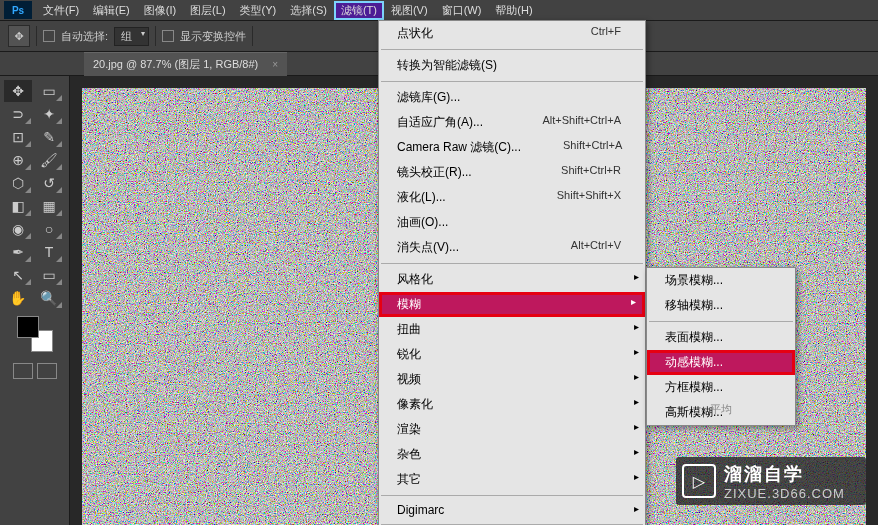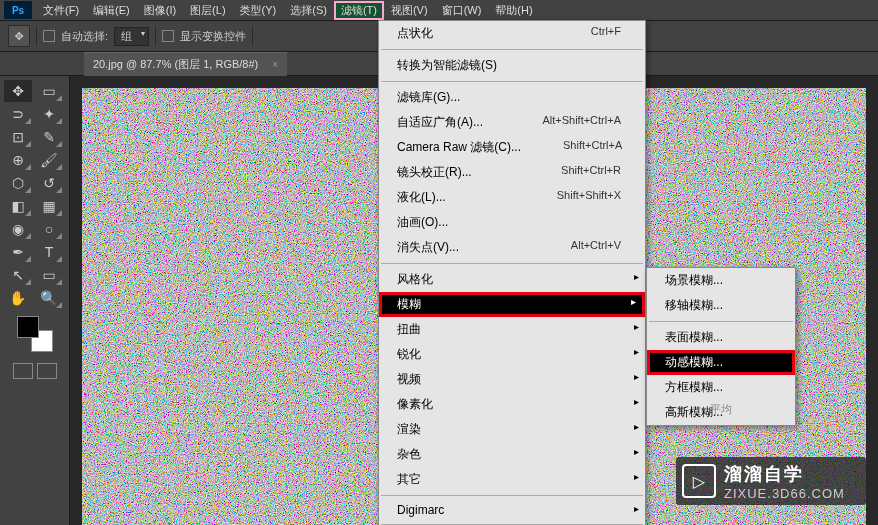--- a/index.html
+++ b/index.html
@@ -1,21 +1,21 @@
 <!DOCTYPE html>
 <html><head>
   <meta charset="utf-8">
   <style>
     * { margin: 0; padding: 0; box-sizing: border-box; font-family: "Microsoft YaHei", Arial, sans-serif; }
     body { background: #535353; width: 878px; height: 525px; overflow: hidden; position: relative; }
     
     .titlebar { height: 20px; background: #424242; display: flex; align-items: center; font-size: 11px; color: #ddd; }
     .ps-logo { width: 28px; height: 18px; background: #001e36; color: #31a8ff; font-weight: bold; font-size: 10px; display: flex; align-items: center; justify-content: center; margin: 0 4px; }
     .menubar-item { padding: 2px 7px; cursor: default; }
-    .menubar-item.highlighted { background: #14532d; border: 2px solid #f9a8d4; padding: 0 5px; }
+    .menubar-item.highlighted { background: #4c1d95; border: 2px solid #7dd3fc; padding: 0 5px; }
     
     .options-bar { height: 32px; background: #424242; border-top: 1px solid #1a1a1a; border-bottom: 1px solid #1a1a1a; display: flex; align-items: center; padding: 0 8px; font-size: 11px; color: #ccc; gap: 6px; }
     .opt-icon { width: 22px; height: 22px; background: #535353; border: 1px solid #2a2a2a; }
     .opt-sep { width: 1px; height: 20px; background: #2a2a2a; }
     .checkbox { width: 12px; height: 12px; border: 1px solid #888; display: inline-block; vertical-align: middle; }
     .dropdown { background: #333; border: 1px solid #222; padding: 1px 16px 1px 6px; font-size: 11px; color: #ccc; position: relative; }
     .dropdown::after { content: '▾'; position: absolute; right: 3px; font-size: 8px; }
     
     .tab-bar { height: 24px; background: #424242; border-bottom: 1px solid #1a1a1a; display: flex; align-items: center; padding-left: 84px; font-size: 11px; }
     .tab { background: #535353; color: #ddd; padding: 4px 9px; border-top: 1px solid #666; display: flex; align-items: center; gap: 14px; }
@@ -33,21 +33,21 @@
     .swatch-bg { position: absolute; bottom: 0; right: 0; width: 22px; height: 22px; background: #fff; border: 1px solid #888; }
     .mode-icons { grid-column: span 2; padding: 4px; display: flex; gap: 4px; justify-content: center;}
     .mode-icon { width: 20px; height: 16px; border: 1px solid #888; }
     
     .canvas-area { flex: 1; background: #282828; padding: 12px; overflow: hidden; position: relative;}
     .canvas { width: 100%; height: 120%; position: relative; background: #000;}
     
     
     .menu { position: absolute; background: #e5e5e5; border: 1px solid #888; font-size: 12px; color: #000; box-shadow: 2px 2px 6px rgba(0,0,0,0.4); z-index: 100; }
     .menu-item { padding: 4px 24px 4px 18px; display: flex; justify-content: space-between; gap: 42px; cursor: default; white-space: nowrap; position: relative; }
-    .menu-item.highlighted { background: #000000; color: #fff; }
+    .menu-item.highlighted { background: #be185d; color: #fff; }
     .menu-item.red-border { border: 3px solid #e60012; padding: 1px 21px 1px 15px; }
     .menu-item.submenu::after { content: '▸'; position: absolute; right: 6px; font-size: 10px; }
     .menu-sep { height: 1px; background: #aaa; margin: 3px 2px; }
     .shortcut { color: #333; font-size: 11px; }
     
     .filter-menu { top: 20px; left: 378px; width: 268px; }
     .blur-submenu { top: 267px; left: 646px; width: 150px; }
     
     .watermark { position: absolute; right: 12px; bottom: 20px; width: 190px; height: 48px; background: rgba(30,30,30,0.75); border-radius: 3px; display: flex; align-items: center; padding: 6px; gap: 8px; color: #fff; font-size: 11px; z-index: 5; }
     .wm-icon { width: 34px; height: 34px; border: 2px solid #fff; border-radius: 4px; display: flex; align-items: center; justify-content: center; font-size: 16px; }

